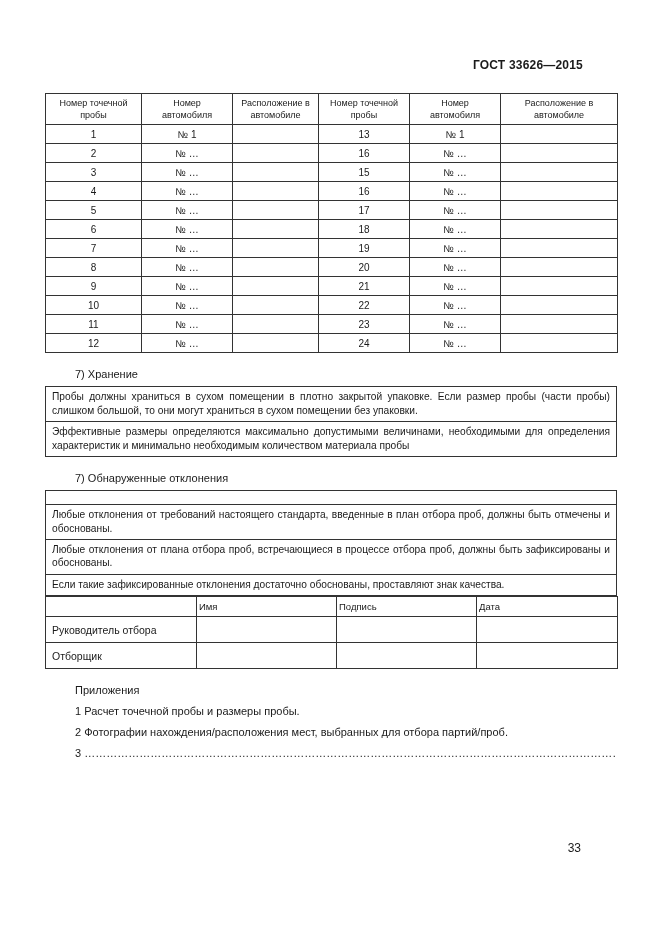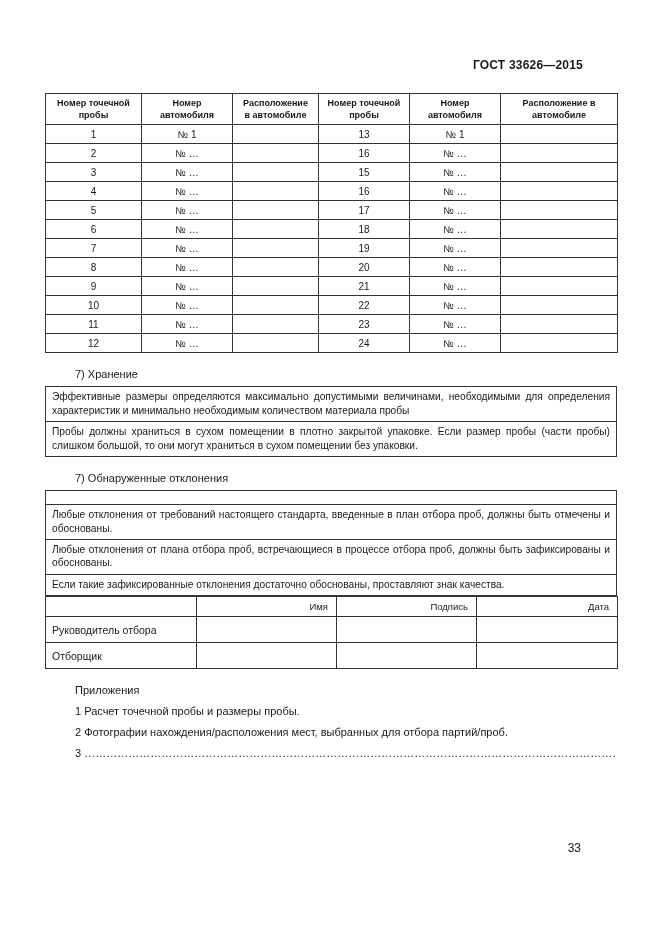--- a/index.html
+++ b/index.html
@@ -16,42 +16,42 @@
     font-size: 12px; font-weight: bold;
     letter-spacing: 0.2px;
   }
   .content {
     position: absolute; top: 93px; left: 45px; width: 572px;
   }
   table { border-collapse: collapse; width: 100%; table-layout: fixed; }
   th, td { border: 1px solid #333; }
 
   .main-table th {
-    font-size: 9px; font-weight: bold;
+    font-size: 9px; font-weight: normal;
     text-align: center; vertical-align: middle;
     padding: 3px 8px; line-height: 1.35;
   }
   .main-table td {
     font-size: 10px; text-align: center; vertical-align: middle;
     height: 18px; padding: 0 2px;
   }
 
   .section-title { font-size: 11px; margin: 15px 0 6px 30px; }
 
   .box { border: 1px solid #333; }
   .box > div + div { border-top: 1px solid #333; }
   .box-para {
     font-size: 10.2px; line-height: 1.32;
     padding: 3px 6px 4px 6px; text-align: justify;
   }
   .empty-row { height: 13px; }
 
   .sig-table th {
     font-size: 9.5px; font-weight: normal;
-    text-align: right; padding: 4px 8px;
+    text-align: left; padding: 4px 2px;
   }
   .sig-table td {
     font-size: 10.5px; height: 21px;
     text-align: center; vertical-align: middle; padding: 2px 4px;
   }
   .sig-table td:first-child { text-align: left; padding-left: 6px; }
 
   .appendix-title { font-size: 11px; margin: 15px 0 0 30px; }
   .appendix-item {
     font-size: 11px; margin: 9px 0 0 30px;
@@ -185,22 +185,22 @@
             <td></td>
             <td>24</td>
             <td>№ …</td>
             <td></td>
           </tr>
         </tbody>
     </table>
 
     <div class="section-title">7) Хранение</div>
     <div class="box">
+        <div class="box-para">Пробы должны храниться в сухом помещении в плотно закрытой упаковке. Если размер пробы (части пробы) слишком большой, то они могут храниться в сухом помещении без упаковки.</div>
         <div class="box-para">Эффективные размеры определяются максимально допустимыми величинами, необходимыми для определения характеристик и минимально необходимым количеством материала пробы</div>
-        <div class="box-para">Пробы должны храниться в сухом помещении в плотно закрытой упаковке. Если размер пробы (части пробы) слишком большой, то они могут храниться в сухом помещении без упаковки.</div>
       </div>
 
     <div class="section-title">7) Обнаруженные отклонения</div>
     <div class="box">
       <div class="empty-row"></div>
     <div class="box-para">Любые отклонения от требований настоящего стандарта, введенные в план отбора проб, должны быть отмечены и обоснованы.</div>
         <div class="box-para">Любые отклонения от плана отбора проб, встречающиеся в процессе отбора проб, должны быть зафиксированы и обоснованы.</div>
         <div class="box-para">Если такие зафиксированные отклонения достаточно обоснованы, проставляют знак качества.</div>
       </div>
 

